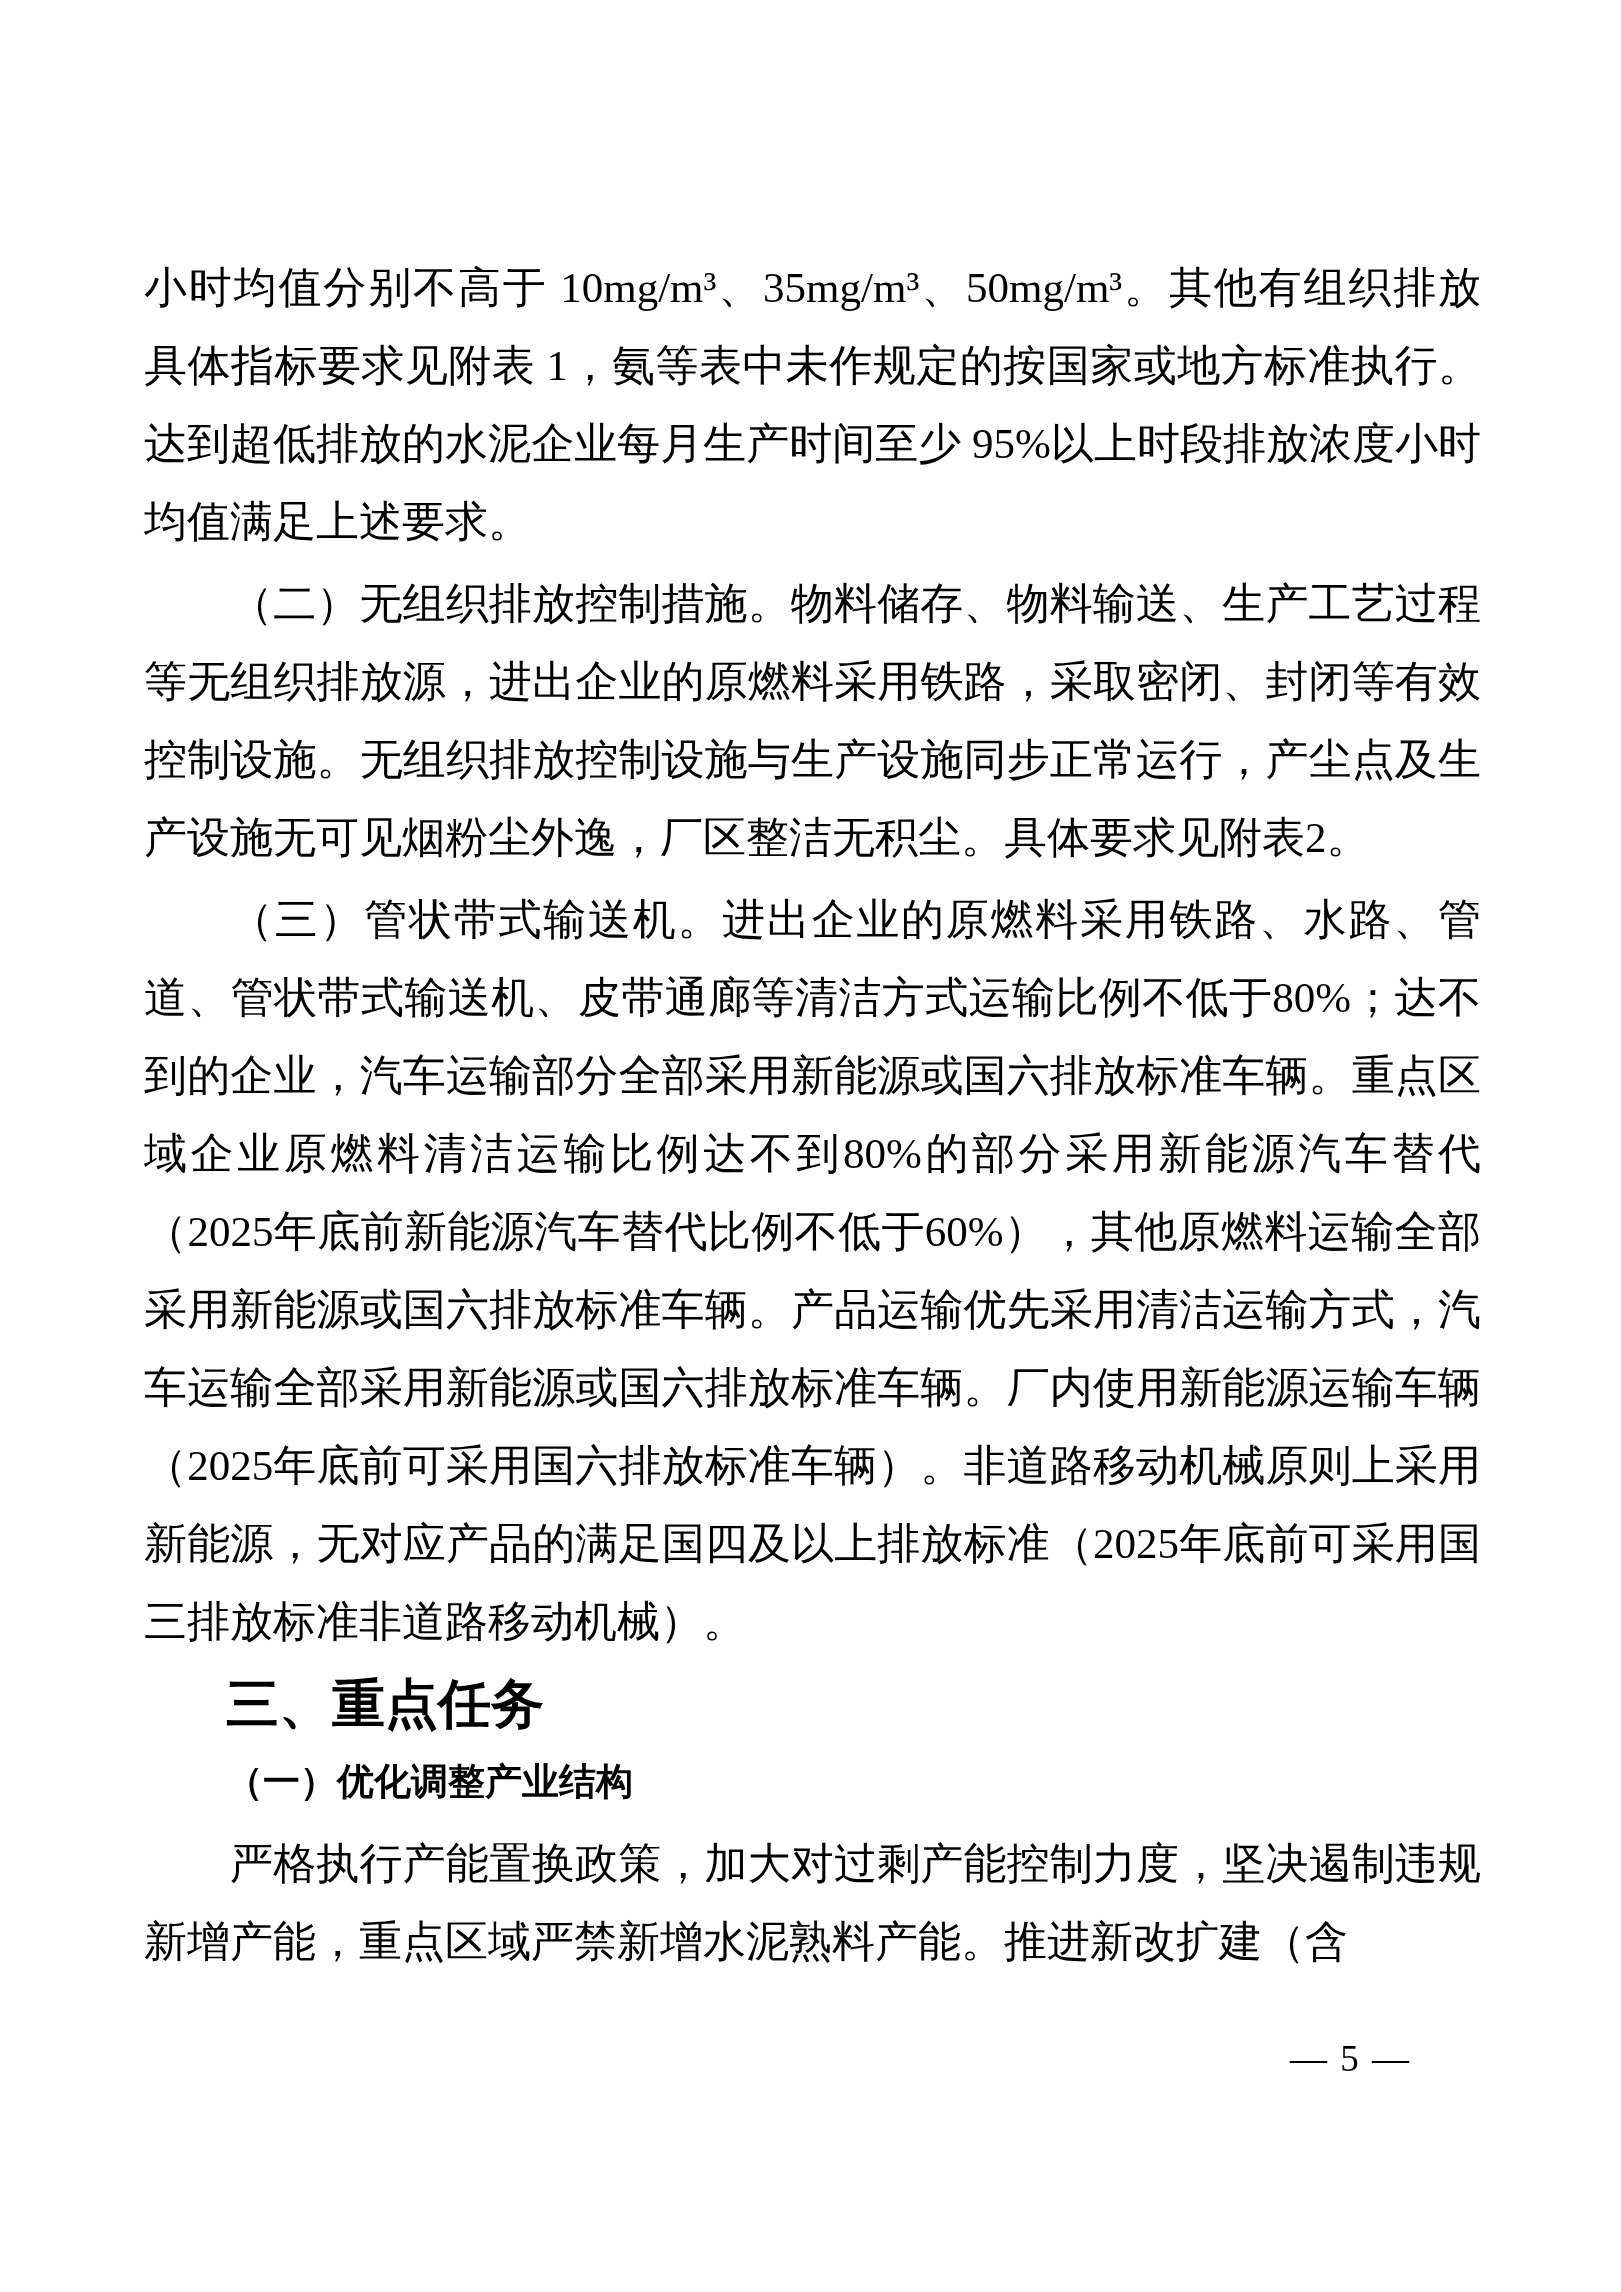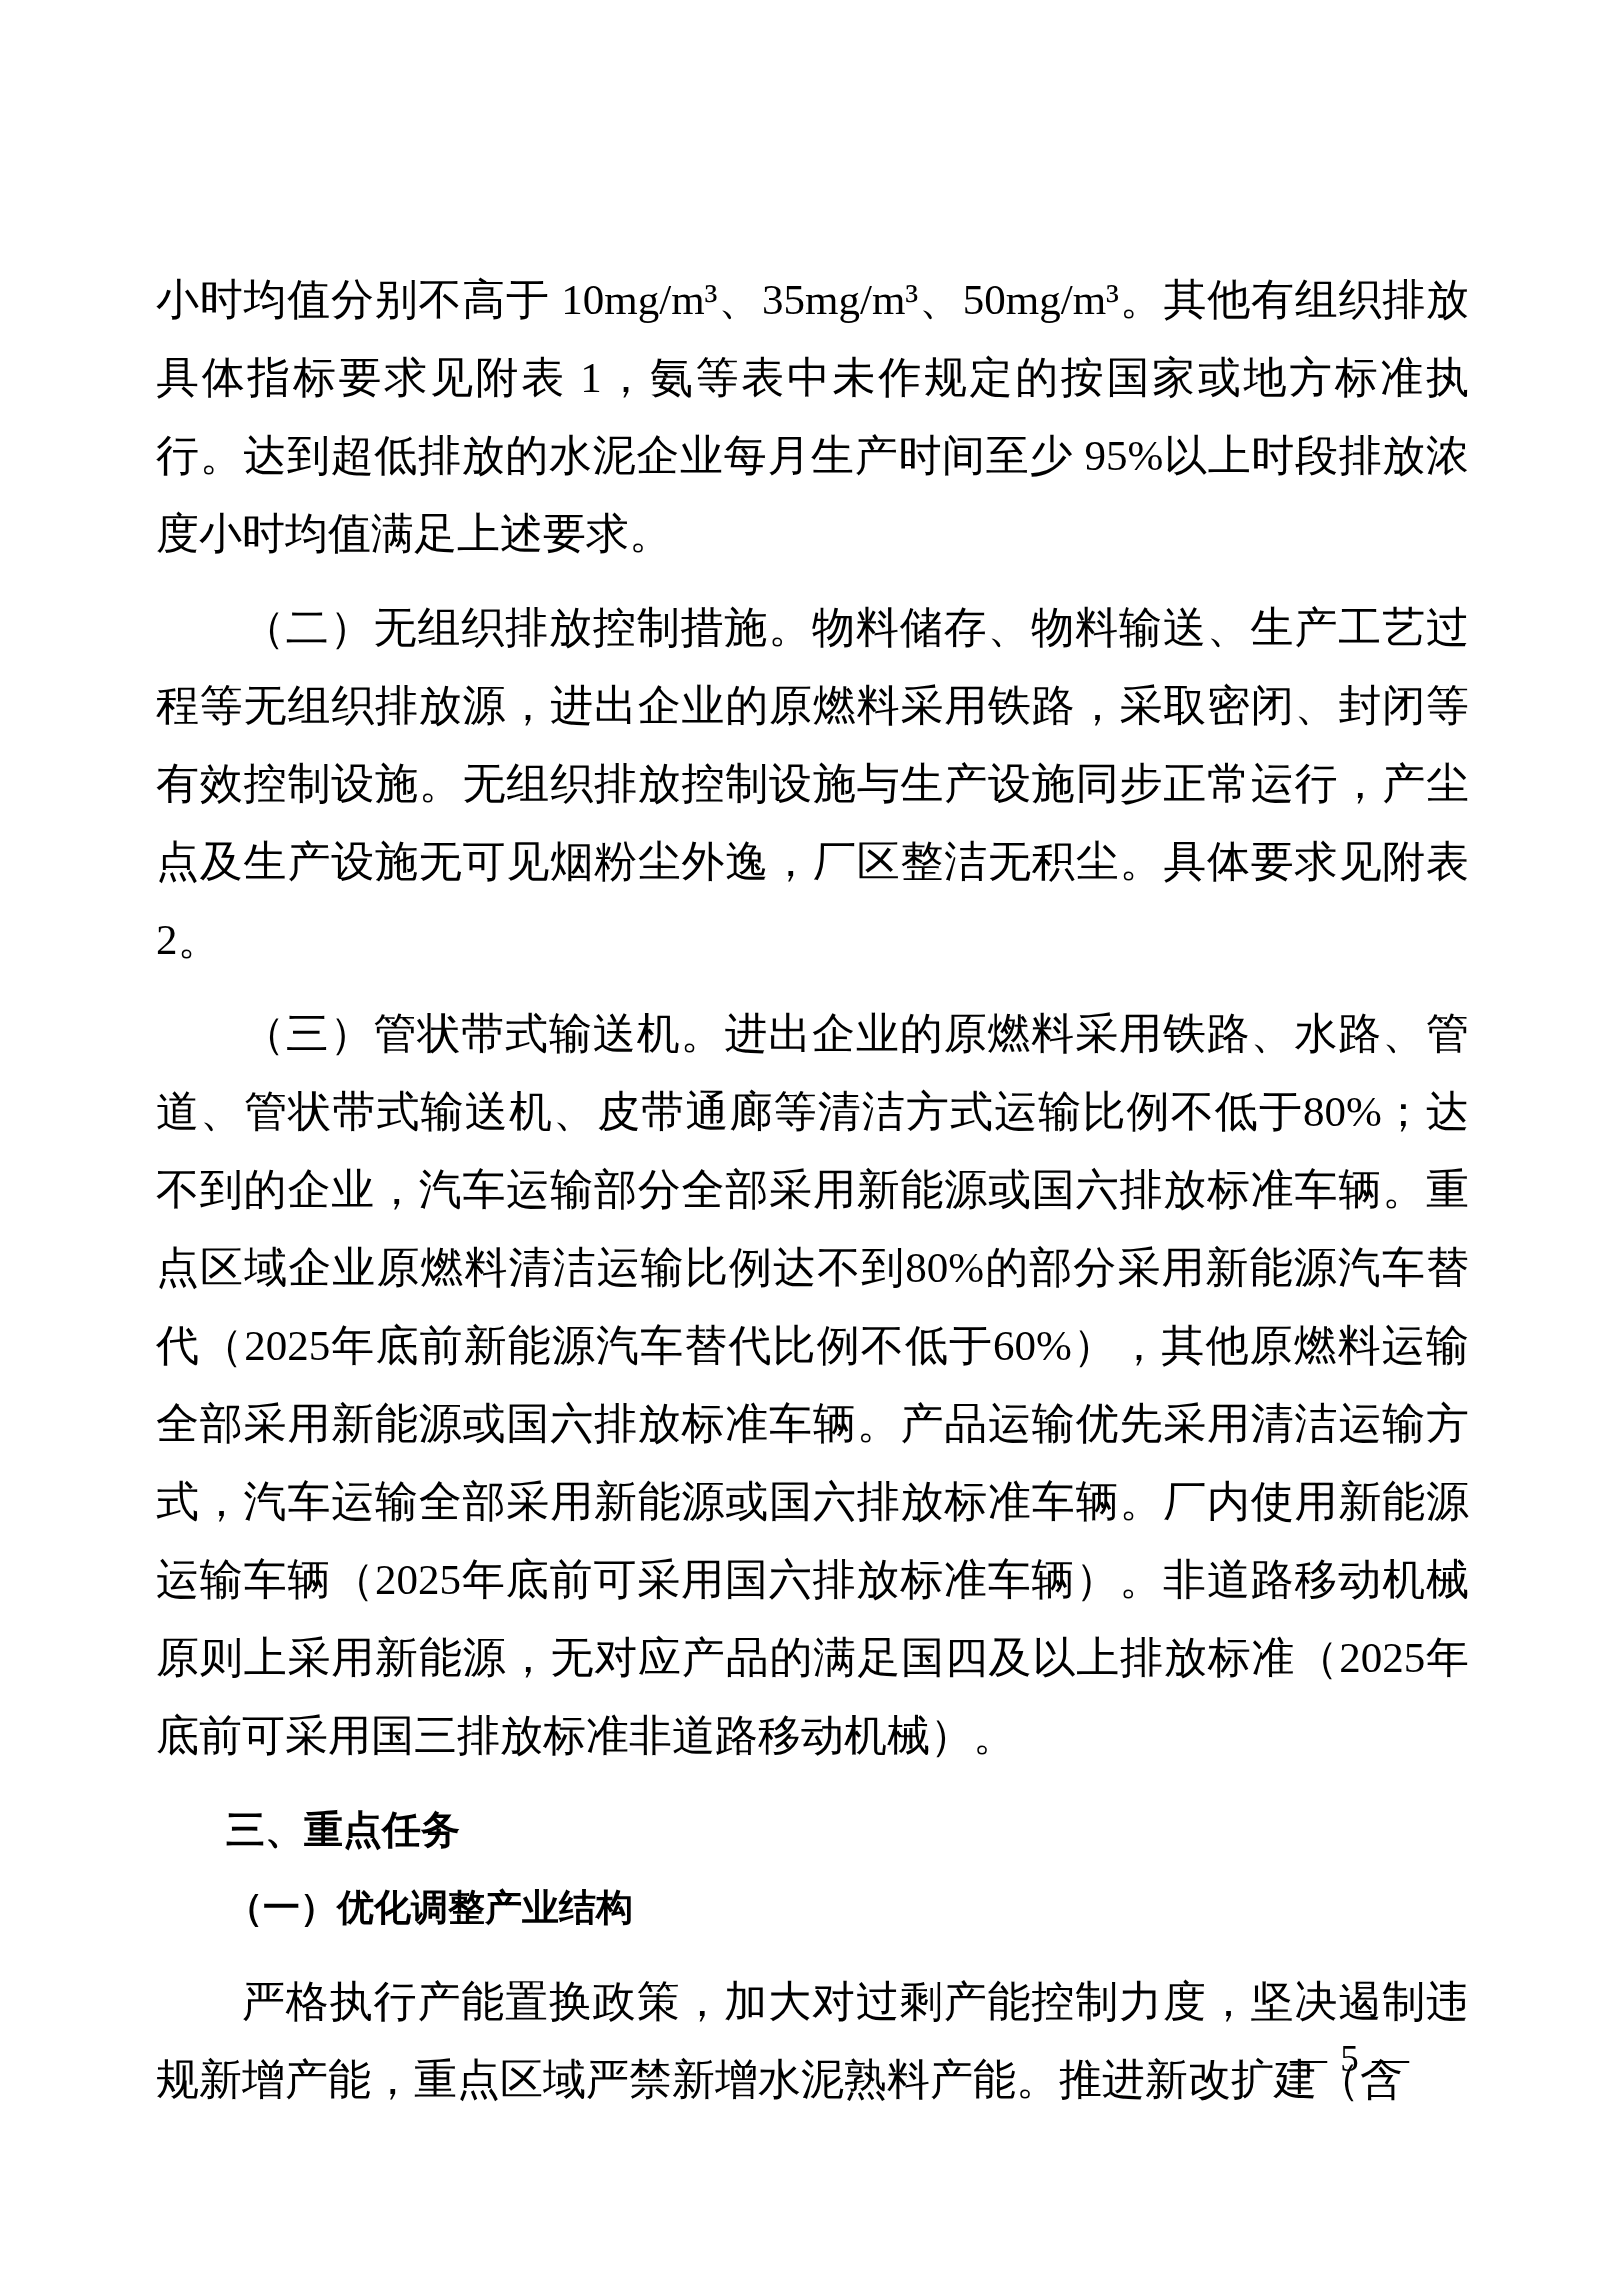--- a/index.html
+++ b/index.html
@@ -16,39 +16,39 @@
     overflow: hidden;
     font-family: "Liberation Serif", "DejaVu Serif", serif;
   }
   .content {
     position: absolute;
     left: 140px;
     top: 245px;
     width: 1345px;
   }
   .par {
-    margin: 16px;
+    margin: 4px;
     padding: 0;
     font-size: 43px;
     line-height: 78px;
     text-align: justify;
     text-justify: inter-ideograph;
     overflow-wrap: break-word;
     color: #000000;
   }
   .indent {
     text-indent: 86px; 
   }
   .lead {
     font-weight: normal;
   }
   .h-section {
     margin: 0;
     padding: 0;
-    font-size: 39px;
+    font-size: 53px;
     line-height: 78px;
     font-weight: bold;
     font-family: "Liberation Sans", "DejaVu Sans", sans-serif; 
     text-indent: 86px;
   }
   .h-sub {
     margin: 0;
     padding: 0;
     font-size: 37px;
     line-height: 78px;

